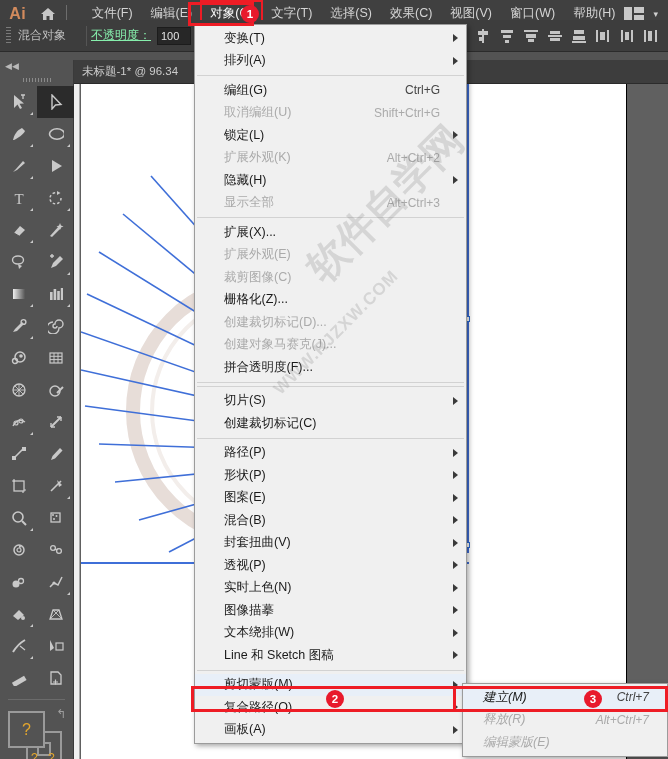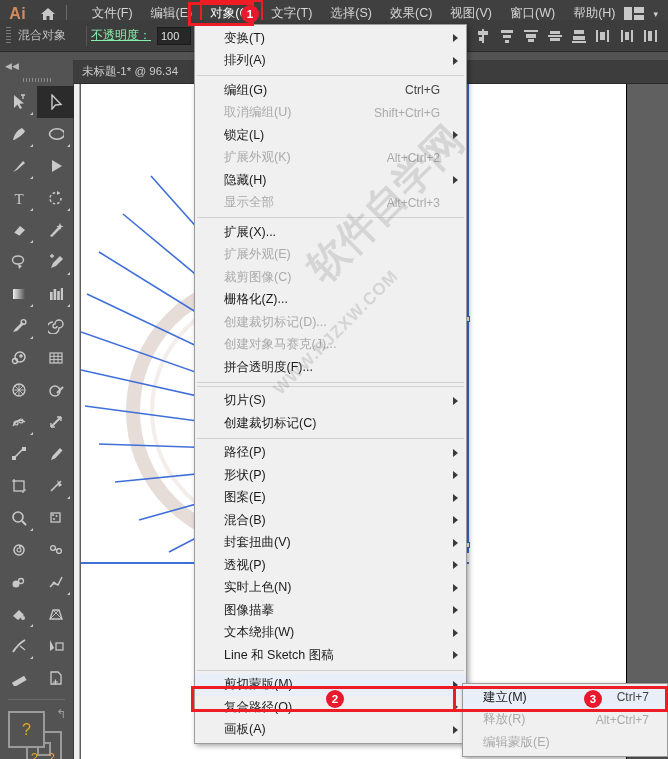--- a/index.html
+++ b/index.html
@@ -128,21 +128,21 @@
   .mrow.hl { background: #e8eff8; }
   .msep { height: 1px; background: #d2d2d2; margin: 3px 2px; }
 
   
   .submenu {
     position: absolute; left: 462px; top: 683px; width: 206px;
     background: #f0f0f0; border: 1px solid #9b9b9b;
     box-shadow: 2px 2px 5px rgba(0,0,0,0.35);
     padding: 2px 0; z-index: 60;
   }
-  .submenu .mrow { padding-left: 20px; }
+  .submenu .mrow { padding-left: 20px; font-style: italic; }
   .submenu .mrow .shortcut { padding-right: 6px; }
 
   
   .redbox { position: absolute; border: 3px solid #ee1c25; z-index: 70; pointer-events: none; }
   .badge {
     position: absolute; width: 18px; height: 18px; border-radius: 50%;
     background: #e8192c; color: #fff; font-size: 11.5px; font-weight: bold;
     display: flex; align-items: center; justify-content: center; z-index: 80;
   }
 

